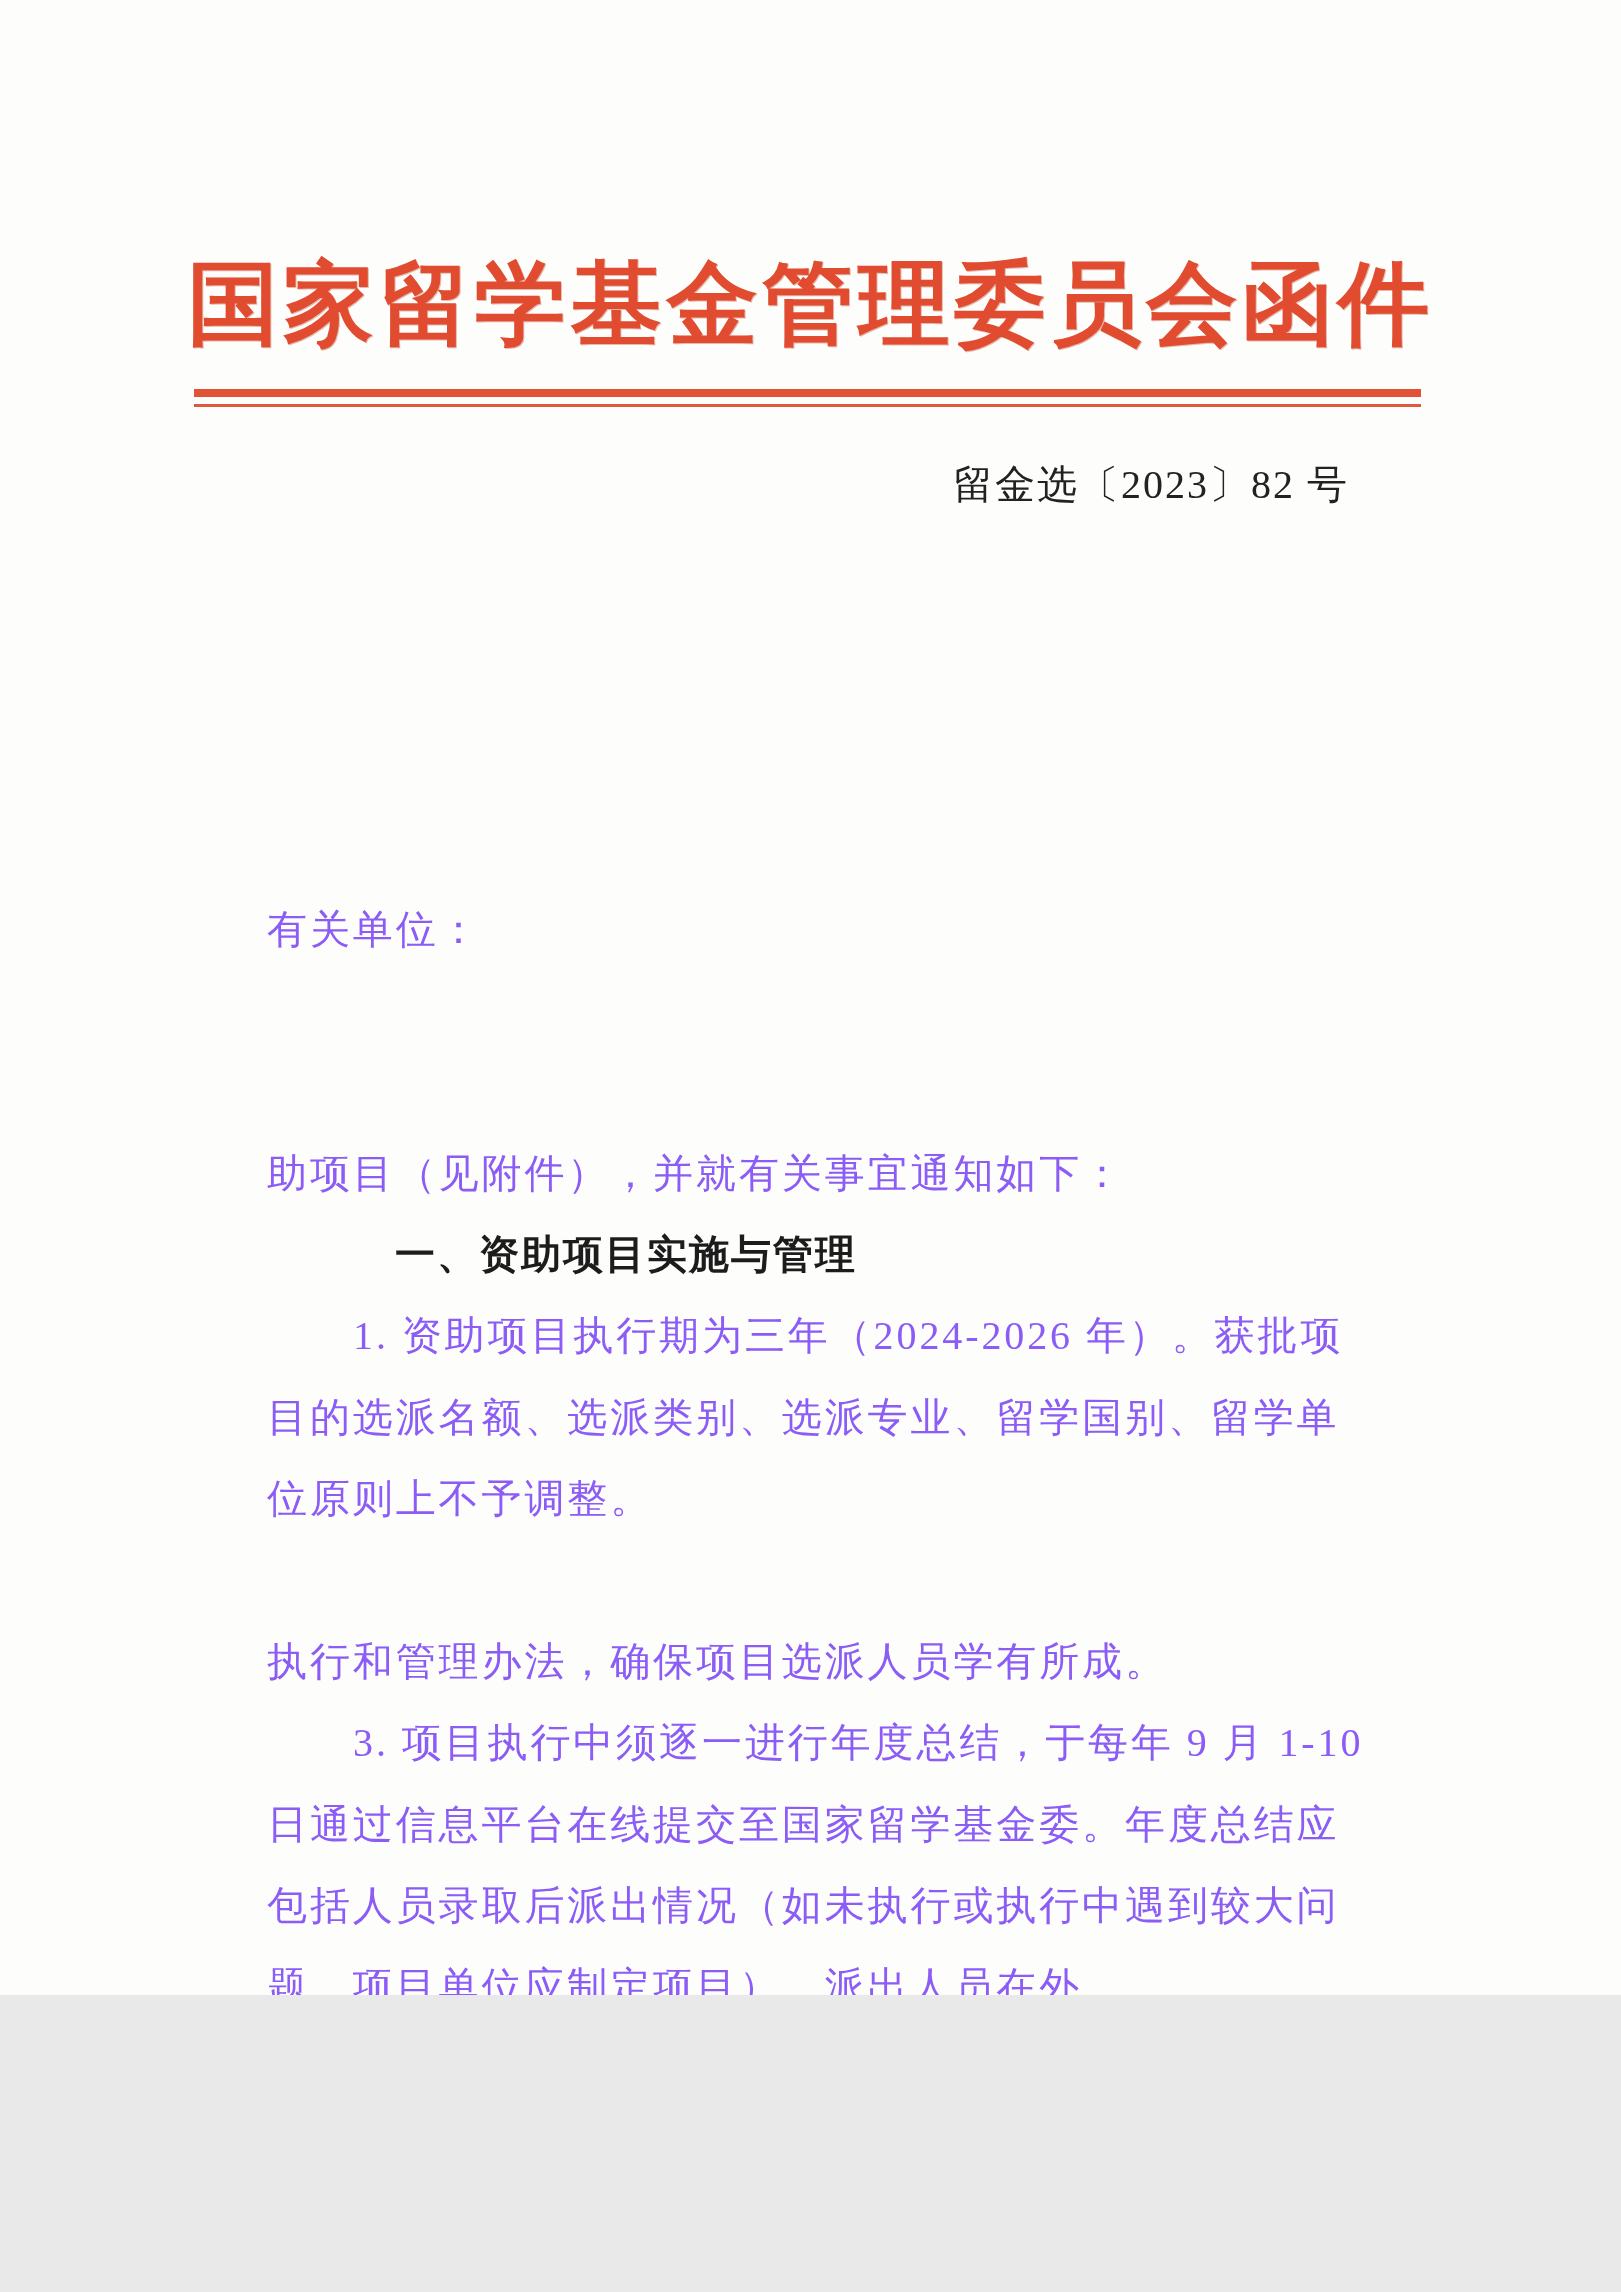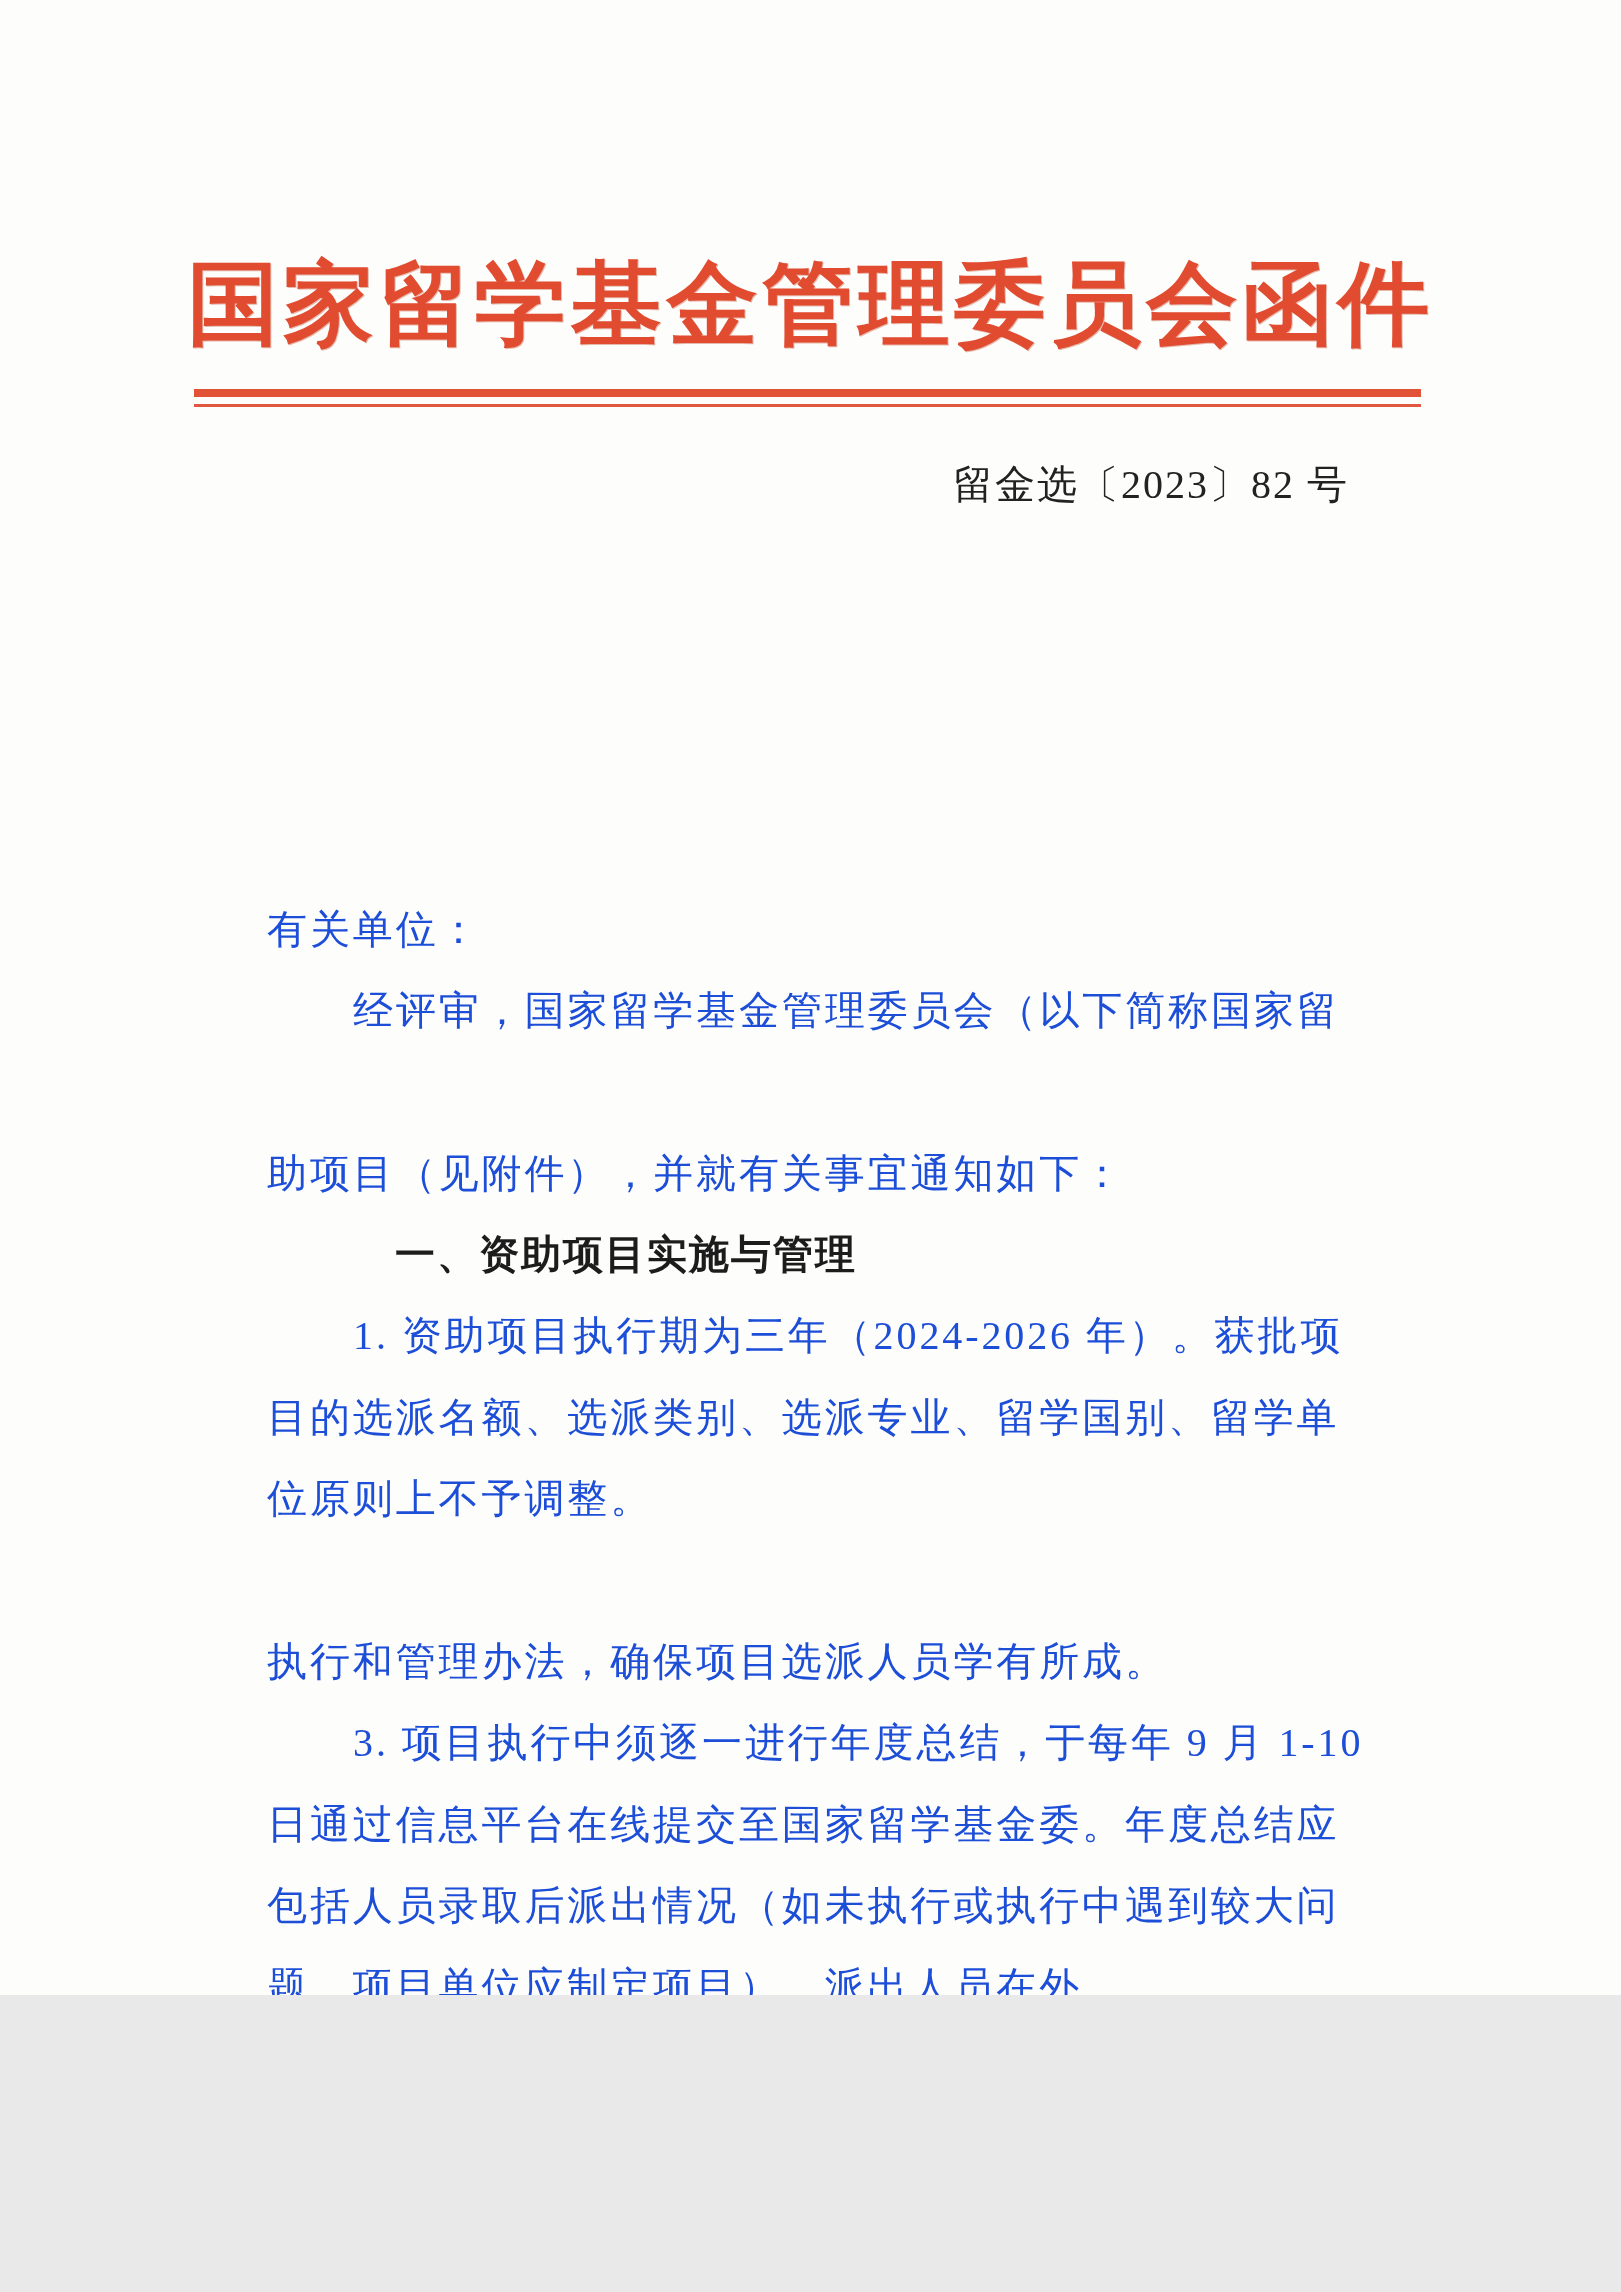--- a/index.html
+++ b/index.html
@@ -69,21 +69,21 @@
     color: #1f1f1f;
   }
   .doc-title .t-line { white-space: nowrap; }
   
   .body-line {
     position: absolute;
     left: 267px;
     font-size: 40px;
     letter-spacing: 2.9px;
     white-space: nowrap;
-    color: #1d4ed8;
+    color: #8b5cf6;
   }
   .body-line.indent { left: 353px; }
   .body-line.heading {
     font-family: "Liberation Sans", "DejaVu Sans", sans-serif;
     font-weight: bold;
     letter-spacing: 2px;
     color: #1c1c1c;
     margin-left: 42px;
   }
 </style>
@@ -98,21 +98,20 @@
     <div class="bar-thick"></div>
     <div class="bar-gap"></div>
     <div class="bar-thin"></div>
   </div>
 
   <div class="doc-number">留金选〔2023〕82 号</div>
 
 
   <div class="body-line" style="top:902px">有关单位：</div>
 
-  <div class="body-line indent" style="top:983px">经评审，国家留学基金管理委员会（以下简称国家留</div>
 
 
   <div class="body-line" style="top:1146px">助项目（见附件），并就有关事宜通知如下：</div>
 
   <div class="body-line indent heading" style="top:1227px">一、资助项目实施与管理</div>
 
   <div class="body-line indent" style="top:1308px">1. 资助项目执行期为三年（2024-2026 年）。获批项</div>
 
   <div class="body-line" style="top:1390px">目的选派名额、选派类别、选派专业、留学国别、留学单</div>
 

